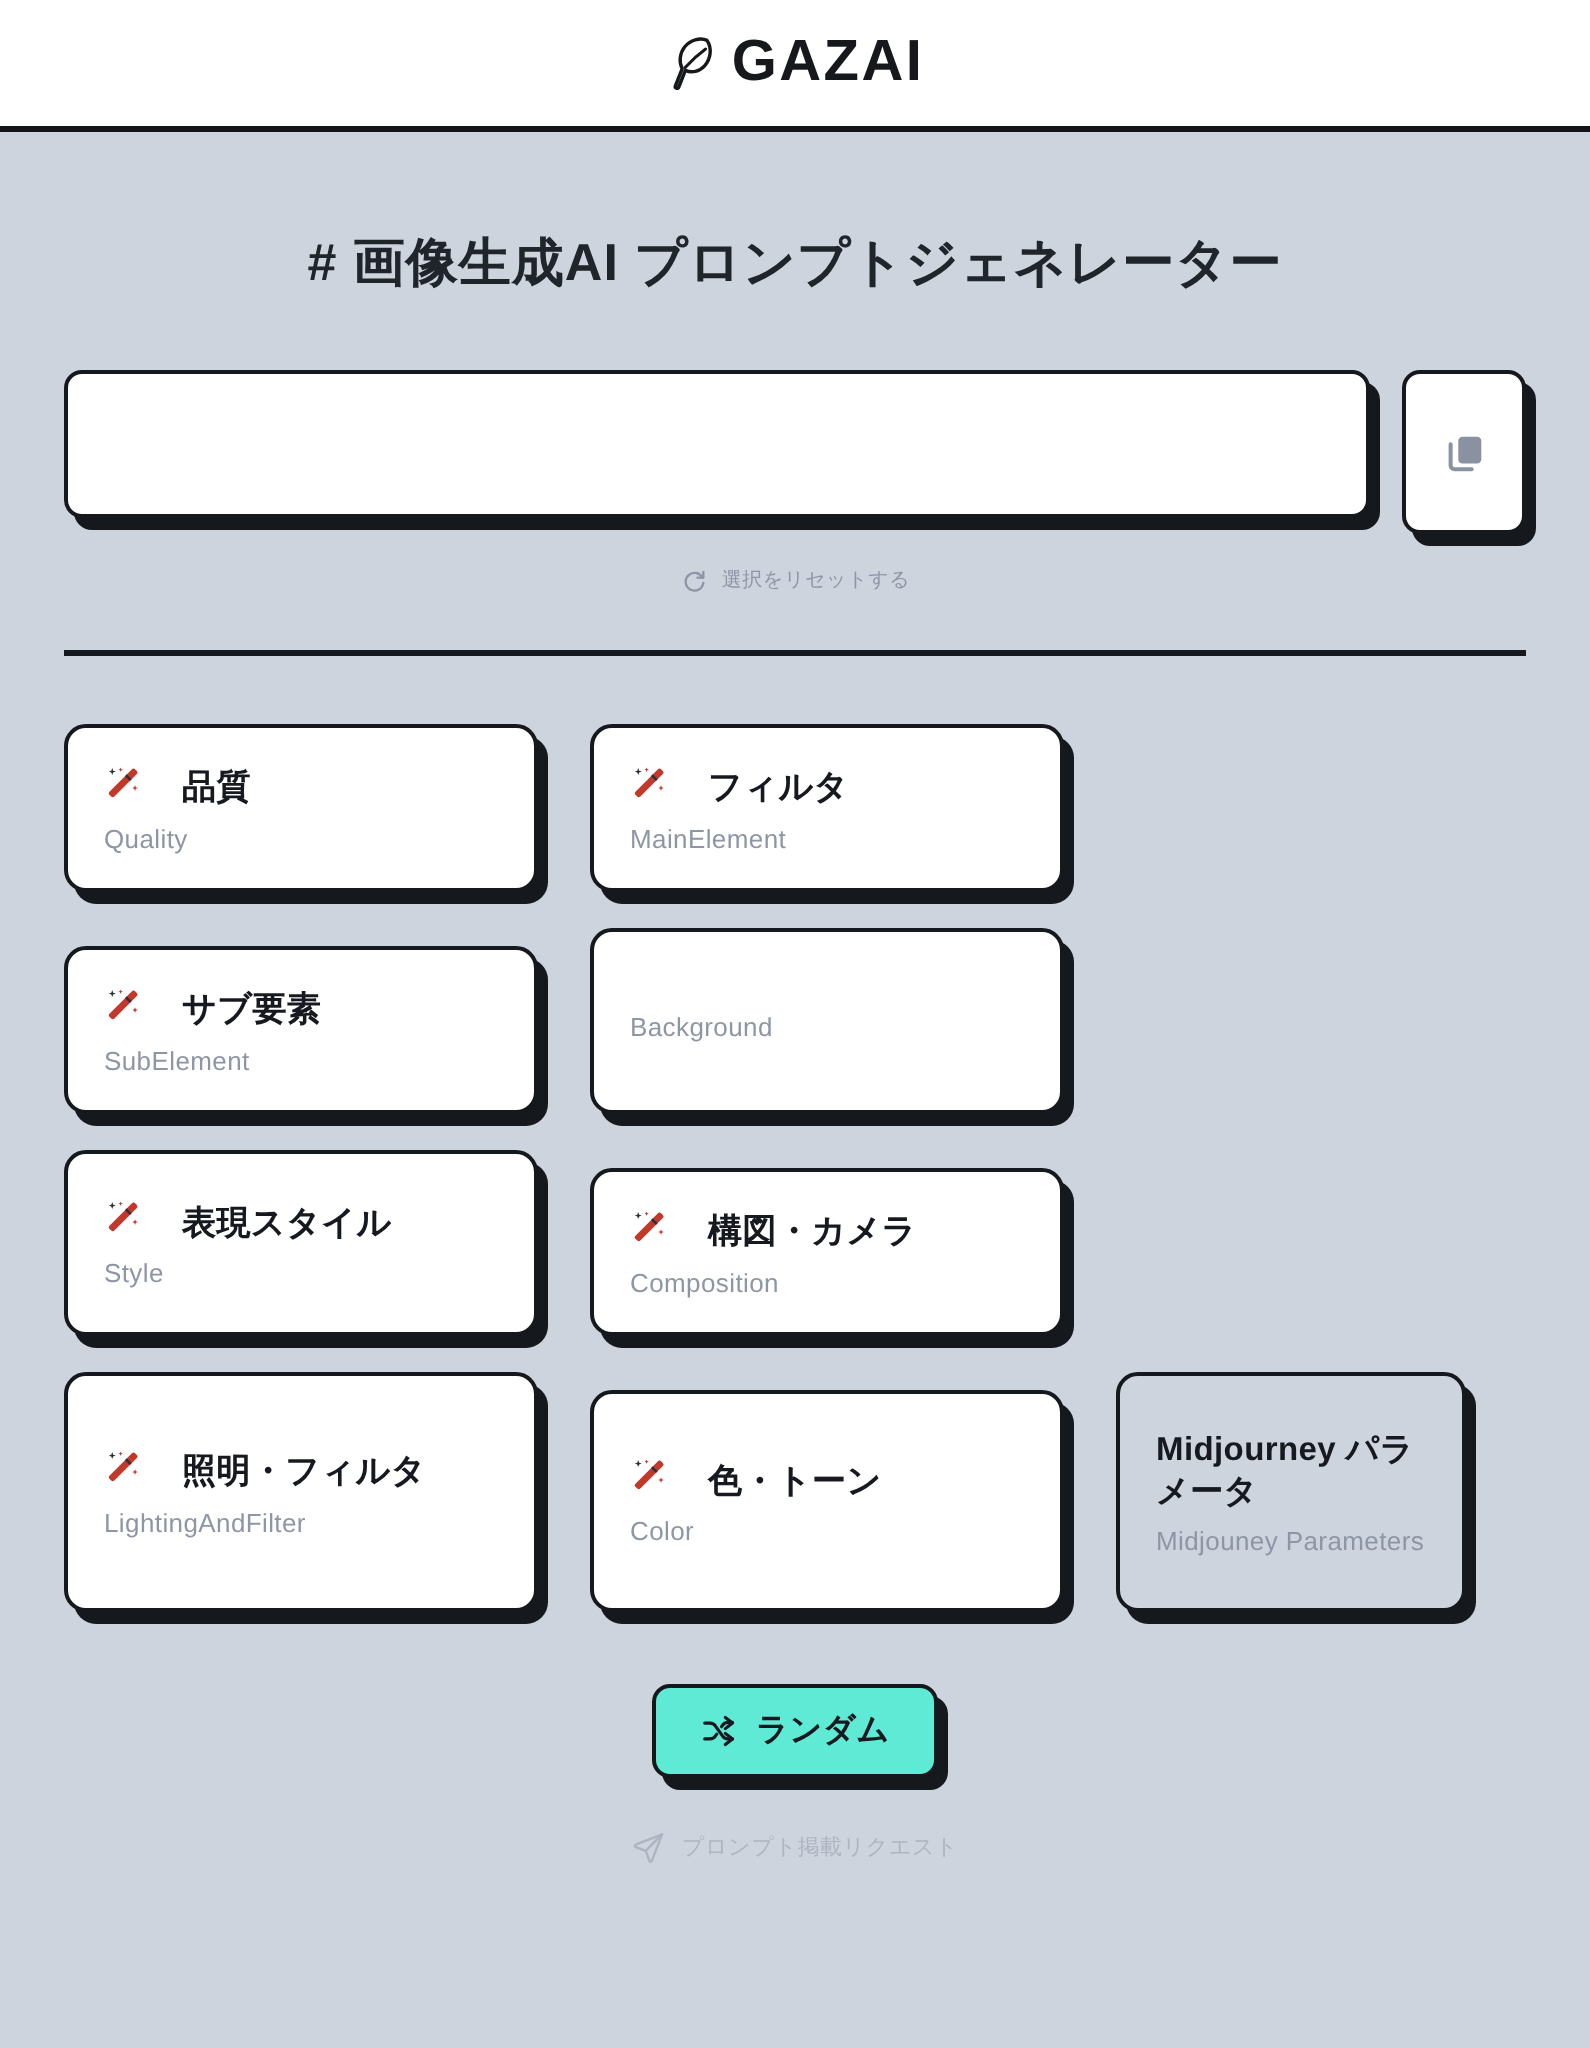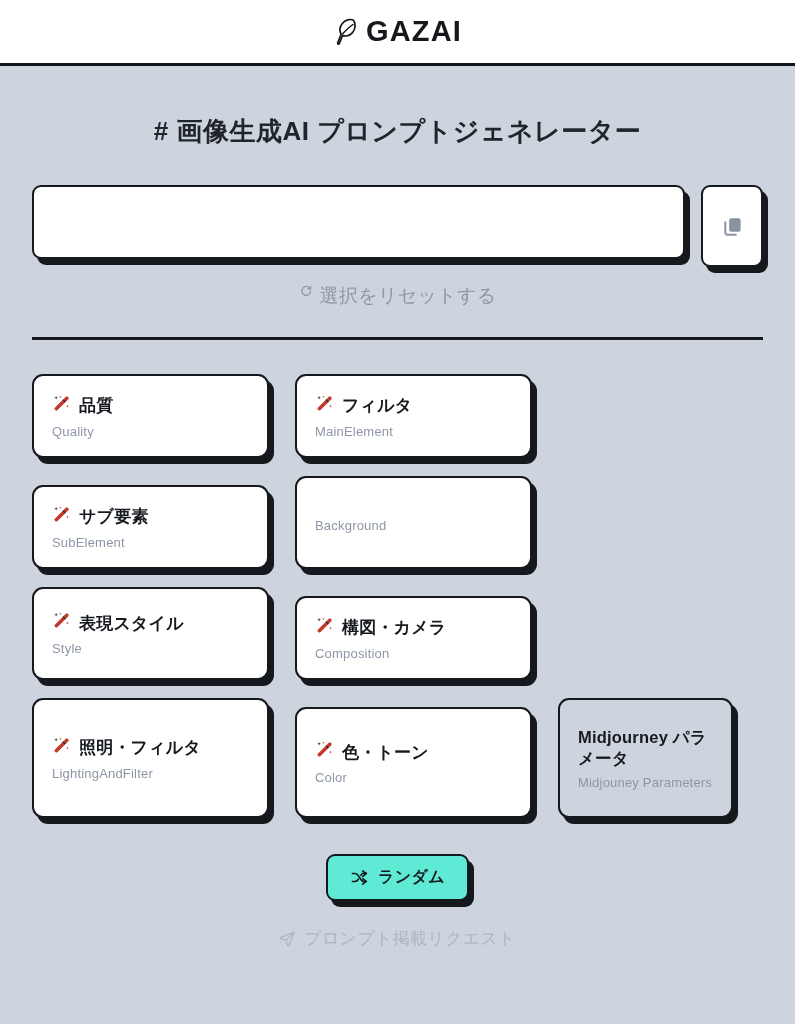--- a/index.html
+++ b/index.html
@@ -80,21 +80,21 @@
   }
   .copy-btn svg{display:block;}
 
   .reset-row{
     display:flex;justify-content:center;align-items:center;
     margin-top:16px;
   }
   .reset-link{
     display:inline-flex;align-items:flex-start;gap:7px;
     color:#8e96a6;
-    font-size:19px;
+    font-size:10px;
     background:none;border:none;cursor:pointer;
     font-family:"Liberation Sans","DejaVu Sans",sans-serif;
     letter-spacing:.3px;
   }
   .reset-link svg{display:block;}
 
   .divider{
     height:0;
     border-top:3px solid #15181d;
     margin:28px 0 0 0;
@@ -121,21 +121,21 @@
     font-family:"Liberation Sans","DejaVu Sans",sans-serif;
   }
   .card.shifted{margin-top:9px;}
   .card.plain{
     background:#ced4de;
     width:175px;
     min-height:120px;
     justify-content:center;
   }
   .card-title{
-    display:flex;align-items:center;gap:8px;
+    display:flex;align-items:center;gap:20px;
     font-size:17px;font-weight:bold;color:#16191f;
     line-height:1.3;
     letter-spacing:.2px;
   }
   .card.plain .card-title{font-size:16.5px;display:block;}
   .card-sub{
     margin-top:5px;
     font-size:13px;
     color:#8e96a6;
     line-height:1.25;
@@ -162,21 +162,21 @@
   }
   .random-btn svg{display:block;}
 
   .footer-wrap{
     display:flex;justify-content:center;
     margin-top:26px;
   }
   .footer-link{
     display:inline-flex;align-items:center;gap:8px;
     color:#aeb5c2;
-    font-size:17px;
+    font-size:11px;
     text-decoration:none;
     letter-spacing:.3px;
   }
   .footer-link svg{display:block;}
 </style>
 </head>
 <body>
 
 <div class="page">
 

